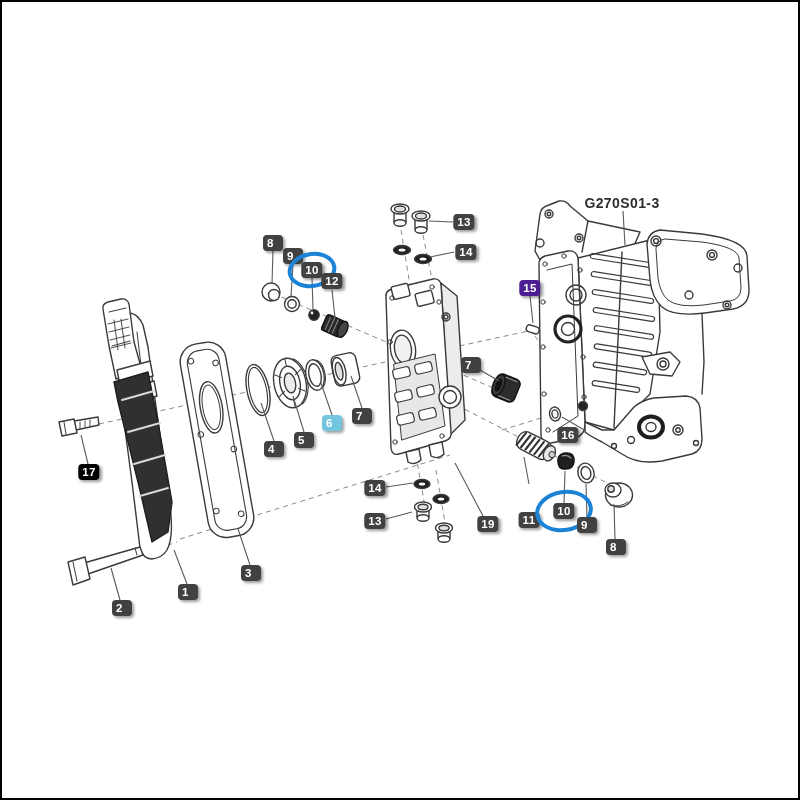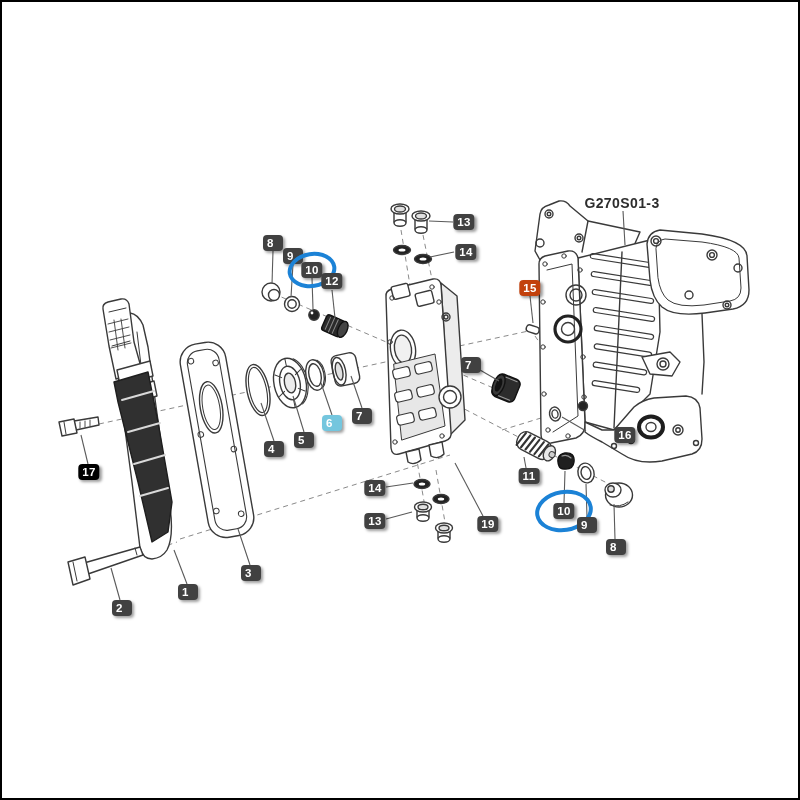--- a/index.html
+++ b/index.html
@@ -353,33 +353,33 @@
   <div class="model-code" style="left:620px;top:201px">G270S01-3</div>
 
   <div id="badge-layer">
       <div class="badge" style="left: 271px; top: 241px; background: rgb(65, 65, 65); color: rgb(255, 255, 255);">8</div>
       <div class="badge" style="left: 291px; top: 254px; background: rgb(65, 65, 65); color: rgb(255, 255, 255);">9</div>
       <div class="badge" style="left: 310px; top: 268px; background: rgb(65, 65, 65); color: rgb(255, 255, 255);">10</div>
       <div class="ring" style="left: 310px; top: 268px; width: 41px; height: 28px; border: 4.5px solid rgb(27, 130, 214);"></div>
       <div class="badge" style="left: 330px; top: 279px; background: #404040; color: rgb(255, 255, 255);">12</div>
       <div class="badge" style="left: 462px; top: 220px; background: rgb(65, 65, 65); color: rgb(255, 255, 255);">13</div>
       <div class="badge" style="left: 464px; top: 250px; background: rgb(65, 65, 65); color: rgb(255, 255, 255);">14</div>
-      <div class="badge" style="left: 528px; top: 286px; background: #c2410c; color: rgb(255, 255, 255);">15</div>
+      <div class="badge" style="left: 528px; top: 286px; background: #4c1d95; color: rgb(255, 255, 255);">15</div>
       <div class="badge" style="left: 469px; top: 363px; background: rgb(65, 65, 65); color: rgb(255, 255, 255);">7</div>
       <div class="badge" style="left: 360px; top: 414px; background: rgb(65, 65, 65); color: rgb(255, 255, 255);">7</div>
       <div class="badge" style="left: 330px; top: 421px; background: rgb(116, 198, 222); color: rgb(255, 255, 255);">6</div>
       <div class="badge" style="left: 302px; top: 438px; background: rgb(65, 65, 65); color: rgb(255, 255, 255);">5</div>
       <div class="badge" style="left: 272px; top: 447px; background: rgb(65, 65, 65); color: rgb(255, 255, 255);">4</div>
       <div class="badge" style="left: 249px; top: 571px; background: rgb(65, 65, 65); color: rgb(255, 255, 255);">3</div>
       <div class="badge" style="left: 186px; top: 590px; background: rgb(65, 65, 65); color: rgb(255, 255, 255);">1</div>
       <div class="badge" style="left: 120px; top: 606px; background: rgb(65, 65, 65); color: rgb(255, 255, 255);">2</div>
       <div class="badge" style="left: 87px; top: 470px; background: #000000; color: rgb(255, 255, 255);">17</div>
       <div class="badge" style="left: 373px; top: 486px; background: rgb(65, 65, 65); color: rgb(255, 255, 255);">14</div>
       <div class="badge" style="left: 373px; top: 519px; background: rgb(65, 65, 65); color: rgb(255, 255, 255);">13</div>
       <div class="badge" style="left: 486px; top: 522px; background: rgb(65, 65, 65); color: rgb(255, 255, 255);">19</div>
-      <div class="badge" style="left: 527px; top: 474px; background: rgb(65, 65, 65); color: rgb(255, 255, 255);">11</div>
+      <div class="badge" style="left: 527px; top: 518px; background: rgb(65, 65, 65); color: rgb(255, 255, 255);">11</div>
       <div class="badge" style="left: 562px; top: 509px; background: rgb(65, 65, 65); color: rgb(255, 255, 255);">10</div>
       <div class="ring" style="left: 562px; top: 509px; width: 50px; height: 34px; border: 4.5px solid rgb(27, 130, 214);"></div>
       <div class="badge" style="left: 585px; top: 523px; background: rgb(65, 65, 65); color: rgb(255, 255, 255);">9</div>
       <div class="badge" style="left: 614px; top: 545px; background: rgb(65, 65, 65); color: rgb(255, 255, 255);">8</div>
-      <div class="badge" style="left: 623px; top: 433px; background: rgb(65, 65, 65); color: rgb(255, 255, 255);">16</div>
+      <div class="badge" style="left: 566px; top: 433px; background: rgb(65, 65, 65); color: rgb(255, 255, 255);">16</div>
     </div>
 </div>
 
 </body></html>

